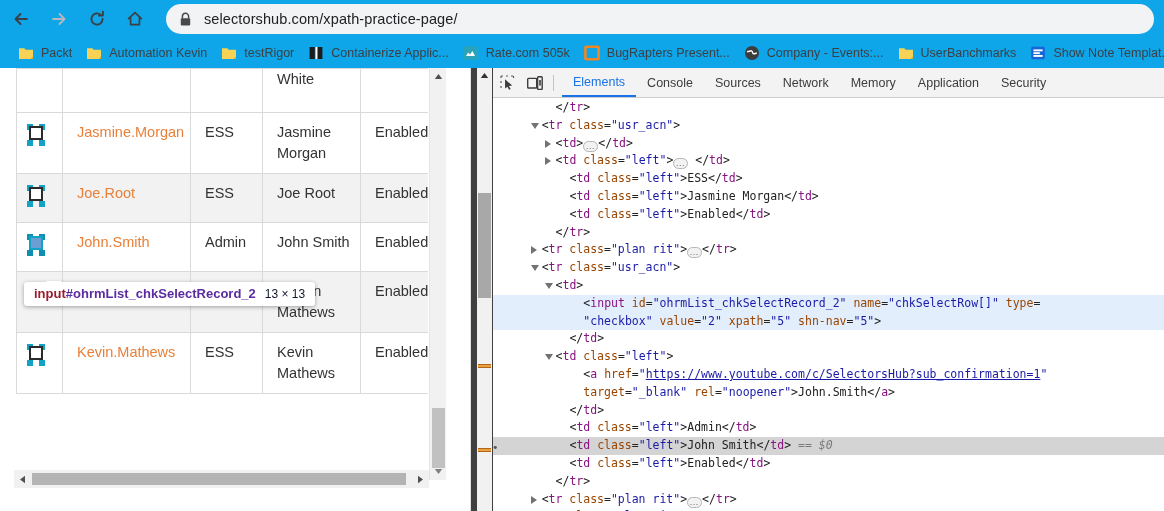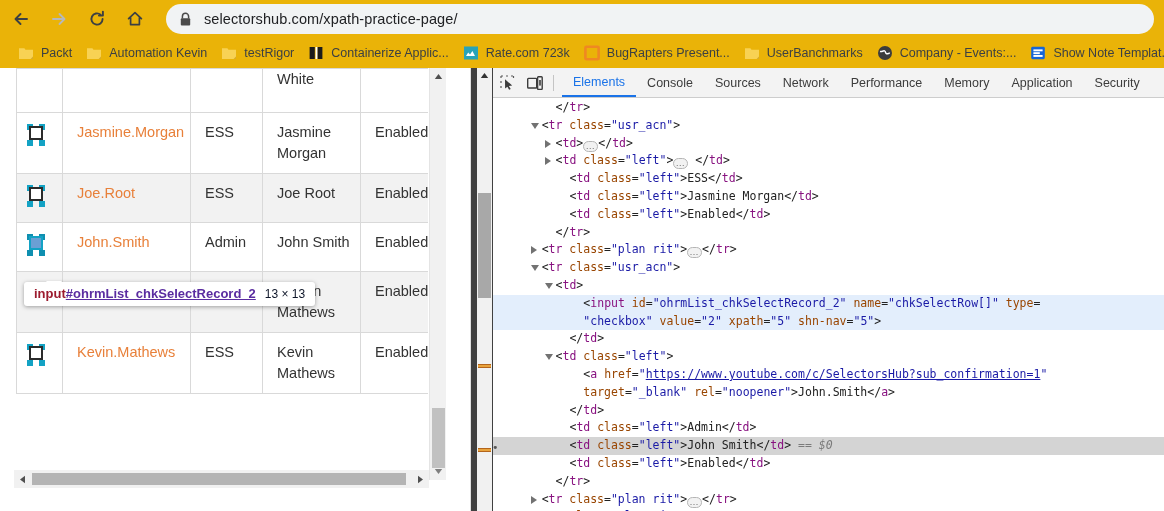--- a/index.html
+++ b/index.html
@@ -7,21 +7,21 @@
     margin: 0; padding: 0;
     width: 1164px; height: 511px;
     background: #ffffff;
     font-family: "Liberation Sans", sans-serif;
     overflow: hidden;
   }
 
   
   #browser-chrome {
     position: absolute; top: 0; left: 0; width: 1164px; height: 68px;
-    background: #eab308;
+    background: #0ea5e9;
   }
   #nav-bar {
     position: absolute; top: 0; left: 0; width: 1164px; height: 38px;
     display: flex; align-items: center;
   }
   .nav-btn {
     width: 34px; height: 34px; margin-left: 4px;
     display: flex; align-items: center; justify-content: center;
     border-radius: 17px; flex: 0 0 auto;
   }
@@ -108,21 +108,21 @@
   #inspect-tooltip {
     position: absolute; left: 24px; top: 214px;
     background: #ffffff; border-radius: 3px;
     box-shadow: 0 1px 4px rgba(0,0,0,0.35);
     padding: 4px 10px 5px 10px;
     display: flex; align-items: baseline;
     white-space: nowrap; z-index: 40;
     font-family: "Liberation Sans", sans-serif;
   }
   #inspect-tooltip .tt-tag  { color: #9c1b2e; font-weight: bold; font-size: 13px; }
-  #inspect-tooltip .tt-id   { color: #5a2ca0; font-weight: bold; font-size: 13px; text-decoration: underline; }
+  #inspect-tooltip .tt-id   { color: #5a2ca0; font-weight: bold; font-size: 13px; }
   #inspect-tooltip .tt-dims { color: #0f172a; font-size: 12px; margin-left: 9px; }
   #tooltip-arrow {
     position: absolute; left: 22px; top: -1px; width: 0; height: 0;
     border-left: 8px solid transparent; border-right: 8px solid transparent;
     border-top: 9px solid #ffffff; z-index: 41;
   }
 
   
   #page-vscroll {
     position: absolute; top: 68px; left: 429px; width: 17px; height: 412px;
@@ -318,47 +318,47 @@
         </span>
         <span class="bm-label">Containerize Applic...</span>
       </div>
       <div class="bookmark">
         <span style="width: 16px; height: 16px; display: block; flex: 0 0 auto;">
           <svg class="bm-icon" viewBox="0 0 16 16">
             <rect x="1" y="1.5" width="14" height="13" fill="#29a3b8"></rect>
             <path d="M3 11 l2.2-3.4 1.8 2 2.4-3.6 2.6 5z" fill="#ffffff"></path>
           </svg>
         </span>
-        <span class="bm-label">Rate.com 723k</span>
+        <span class="bm-label">Rate.com 505k</span>
       </div>
       <div class="bookmark">
         <span style="width: 16px; height: 16px; display: block; flex: 0 0 auto;">
           <svg class="bm-icon" viewBox="0 0 16 16">
             <rect x="1.4" y="1.8" width="13.2" height="12.4" rx="1" fill="none" stroke="#ef8822" stroke-width="2.6"></rect>
           </svg>
         </span>
         <span class="bm-label">BugRapters Present...</span>
+      </div>
+      <div class="bookmark">
+        <span style="width: 16px; height: 16px; display: block; flex: 0 0 auto;">
+          <svg class="bm-icon" viewBox="0 0 16 16">
+            <circle cx="8" cy="8" r="7" fill="#3c3c3c"></circle>
+            <path d="M3 6.5 c2 0.6 3 -1 4.5 -0.6 c1.5 0.4 0.6 2.4 2 2.8 c1.4 0.4 2.4 -0.8 3.4 -0.4" stroke="#ffffff" stroke-width="1.5" fill="none"></path>
+          </svg>
+        </span>
+        <span class="bm-label">Company - Events:...</span>
       </div>
       <div class="bookmark">
         <span style="width: 16px; height: 16px; display: block; flex: 0 0 auto;">
           <svg class="bm-icon" viewBox="0 0 16 16">
             <path d="M1 3.2h5.4l1.1 1.5H15v9.3H1z" fill="#f8d254"></path>
             <path d="M12.6 14 H15 V11.6 z" fill="#d7ab2a"></path>
           </svg>
         </span>
         <span class="bm-label">UserBanchmarks</span>
-      </div>
-      <div class="bookmark">
-        <span style="width: 16px; height: 16px; display: block; flex: 0 0 auto;">
-          <svg class="bm-icon" viewBox="0 0 16 16">
-            <circle cx="8" cy="8" r="7" fill="#3c3c3c"></circle>
-            <path d="M3 6.5 c2 0.6 3 -1 4.5 -0.6 c1.5 0.4 0.6 2.4 2 2.8 c1.4 0.4 2.4 -0.8 3.4 -0.4" stroke="#ffffff" stroke-width="1.5" fill="none"></path>
-          </svg>
-        </span>
-        <span class="bm-label">Company - Events:...</span>
       </div>
       <div class="bookmark">
         <span style="width: 16px; height: 16px; display: block; flex: 0 0 auto;">
           <svg class="bm-icon" viewBox="0 0 16 16">
             <rect x="1.2" y="1.8" width="13.6" height="12.4" rx="1.4" fill="#1565d8"></rect>
             <rect x="3.4" y="4.4" width="9.2" height="1.9" fill="#ffffff"></rect>
             <rect x="3.4" y="7.2" width="6.4" height="1.9" fill="#ffffff"></rect>
             <rect x="3.4" y="10" width="9.2" height="1.9" fill="#ffffff"></rect>
           </svg>
         </span>
@@ -479,21 +479,20 @@
         <rect x="10.6" y="0.8" width="4.6" height="12.6" rx="0.8" stroke="#3c3c3c" stroke-width="1.4" fill="none"></rect>
         <rect x="12.2" y="4" width="1.6" height="5.6" fill="#3c3c3c"></rect>
       </svg>
     </div>
     <div id="dt-tool-sep"></div>
     <div id="dt-tabs" style="display:flex;align-items:center;">
         <div class="dt-tab active">Elements</div>
         <div class="dt-tab">Console</div>
         <div class="dt-tab">Sources</div>
         <div class="dt-tab">Network</div>
-        <div class="dt-tab">Performance</div>
         <div class="dt-tab">Memory</div>
         <div class="dt-tab">Application</div>
         <div class="dt-tab">Security</div>
       </div>
   </div>
 
   <div id="dom-tree">
       <div class="dl"><span style="margin-left: 62.55px;"><span class="pn">&lt;/</span><span class="tw">tr</span><span class="pn">&gt;</span></span></div>
       <div class="dl"><span class="tri open" style="left: 37.65px;"></span><span style="margin-left: 48.65px;"><span class="pn">&lt;</span><span class="tw">tr</span><span class="at"> class</span><span class="pn">=</span><span class="av">"usr_acn"</span><span class="pn">&gt;</span></span></div>
       <div class="dl"><span class="tri" style="left: 51.55px;"></span><span style="margin-left: 62.55px;"><span class="pn">&lt;</span><span class="tw">td</span><span class="pn">&gt;</span><span class="ell">…</span><span class="pn">&lt;/</span><span class="tw">td</span><span class="pn">&gt;</span></span></div>

